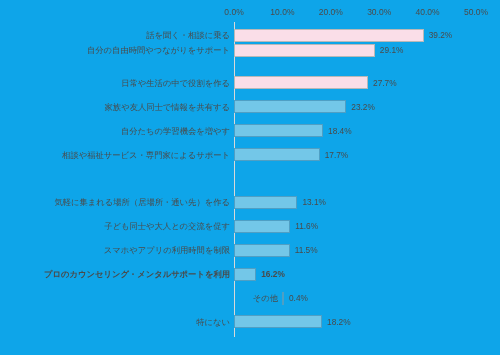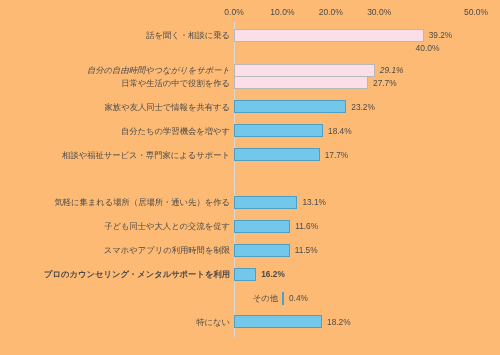--- a/index.html
+++ b/index.html
@@ -7,21 +7,21 @@
     padding: 0;
     background: #ffffff;
   }
   body {
     font-family: "Liberation Sans", "DejaVu Sans", sans-serif;
   }
   #chart-root {
     position: relative;
     width: 500px;
     height: 355px;
-    background: #fdba74;
+    background: #0ea5e9;
     overflow: hidden;
   }
   
   
   .plot {
     position: absolute;
     left: 234px;
     top: 22px;
     width: 242px;
     height: 326px;
@@ -102,36 +102,36 @@
 </head>
 <body>
 
 <div id="chart-root">
 
   <div class="xaxis">
       <div class="xtick" style="left: 234px;">0.0%</div>
       <div class="xtick" style="left: 282.4px;">10.0%</div>
       <div class="xtick" style="left: 330.8px;">20.0%</div>
       <div class="xtick" style="left: 379.2px; text-align: right;">30.0%</div>
-      <div class="xtick" style="left: 427.6px; margin-top: 36px;">40.0%</div>
+      <div class="xtick" style="left: 427.6px;">40.0%</div>
       <div class="xtick" style="left: 476px;">50.0%</div>
     </div>
 
   <div class="axis-line"></div>
 
   <div class="plot"></div>
 
 <div class="row" style="top: 24px;">
       <div class="row-label">話を聞く・相談に乗る</div>
       <div class="bar-wrap">
         <div class="bar pink" style="width: 189.728px;"></div>
         <div class="bar-value">39.2%</div>
       </div>
     </div>
-    <div class="row" style="top: 59px; font-style: italic;">
+    <div class="row" style="top: 39px;">
       <div class="row-label">自分の自由時間やつながりをサポート</div>
       <div class="bar-wrap">
         <div class="bar pink" style="width: 140.844px;"></div>
         <div class="bar-value">29.1%</div>
       </div>
     </div>
     <div class="row" style="top: 71.8px;">
       <div class="row-label">日常や生活の中で役割を作る</div>
       <div class="bar-wrap">
         <div class="bar pink" style="width: 134.068px;"></div>

